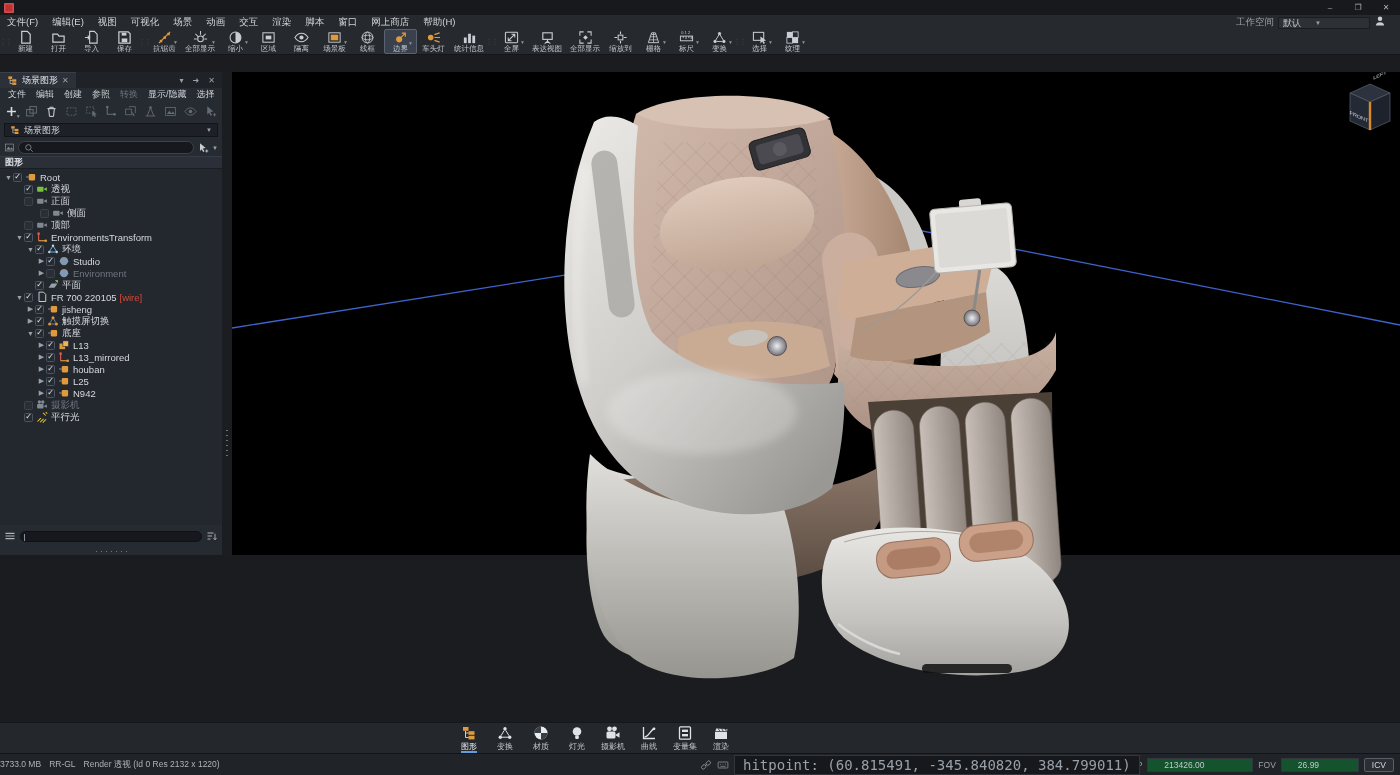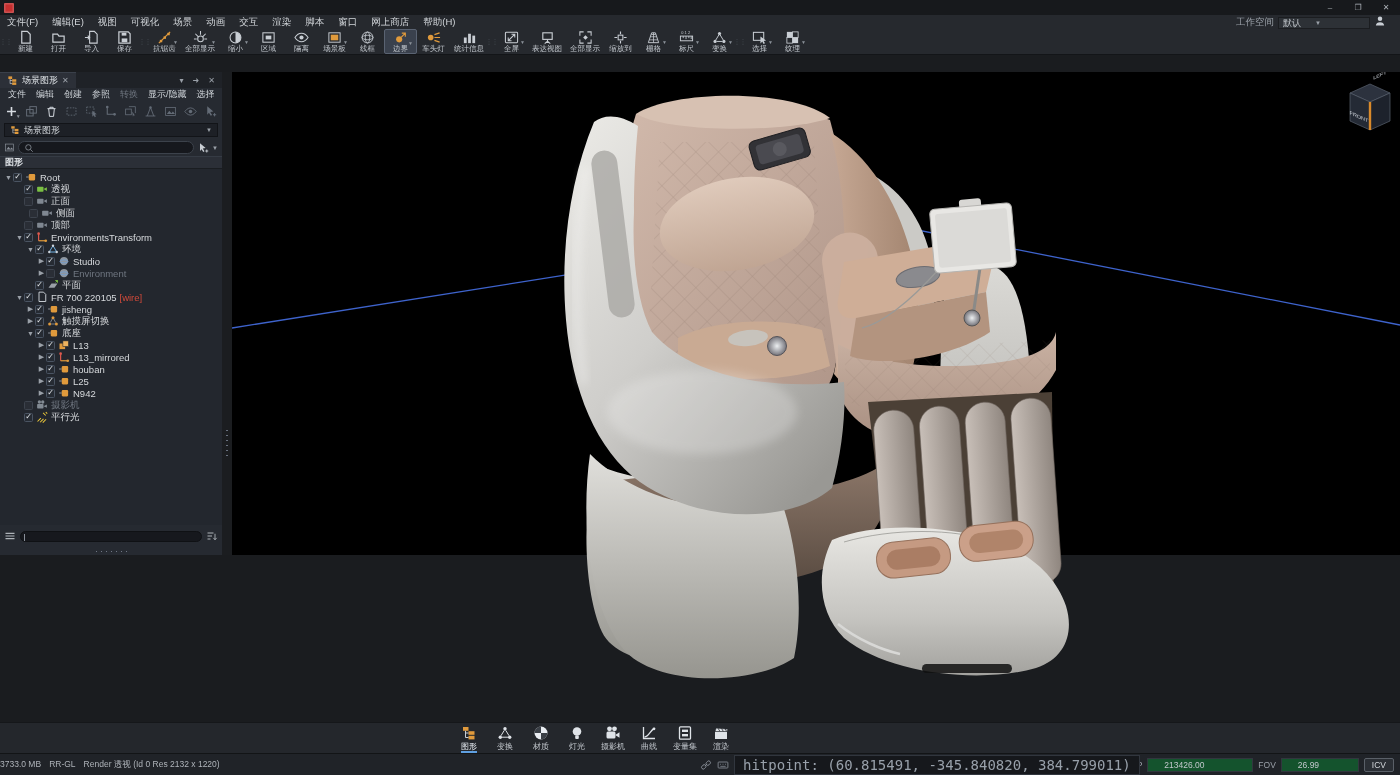--- a/index.html
+++ b/index.html
@@ -498,21 +498,21 @@
           </div>
           <div class="trow" style="padding-left: 15px;">
             <span class="exp"></span>
             <span class="cb off"></span>
             <svg viewBox="0 0 16 16" class="ticn" style="width: 12px; height: 12px; margin-right: 3px;">
               <rect x="1.5" y="5" width="8.5" height="6.5" rx="1" fill="#7f8791"></rect>
               <path d="M10 8l4.5-2.5v5L10 8z" fill="#7f8791"></path>
             </svg>
             <span>正面</span>
           </div>
-          <div class="trow" style="padding-left: 20px;">
+          <div class="trow" style="padding-left: 31px;">
             <span class="exp"></span>
             <span class="cb off"></span>
             <svg viewBox="0 0 16 16" class="ticn" style="width: 12px; height: 12px; margin-right: 3px;">
               <rect x="1.5" y="5" width="8.5" height="6.5" rx="1" fill="#7f8791"></rect>
               <path d="M10 8l4.5-2.5v5L10 8z" fill="#7f8791"></path>
             </svg>
             <span>侧面</span>
           </div>
           <div class="trow" style="padding-left: 15px;">
             <span class="exp"></span>

